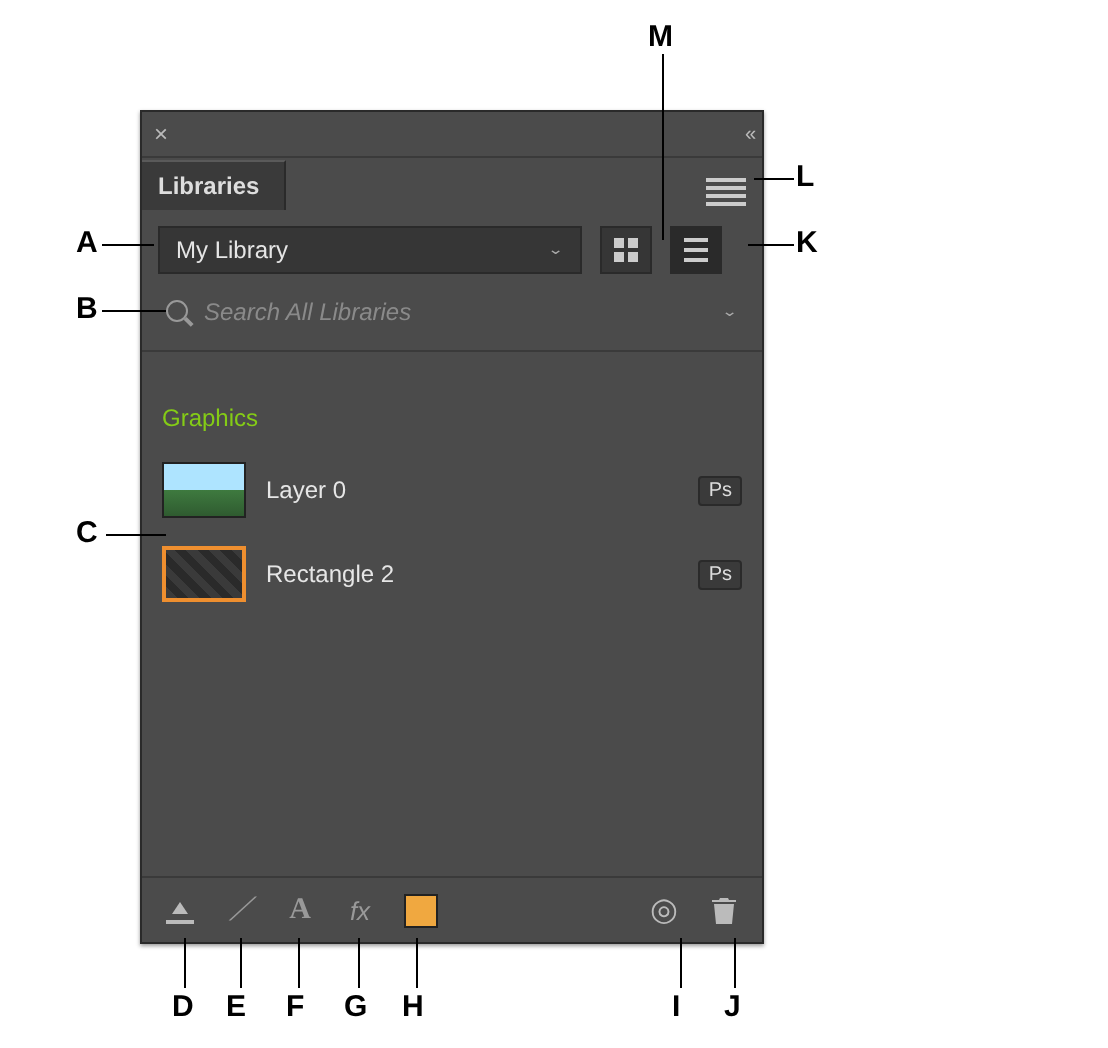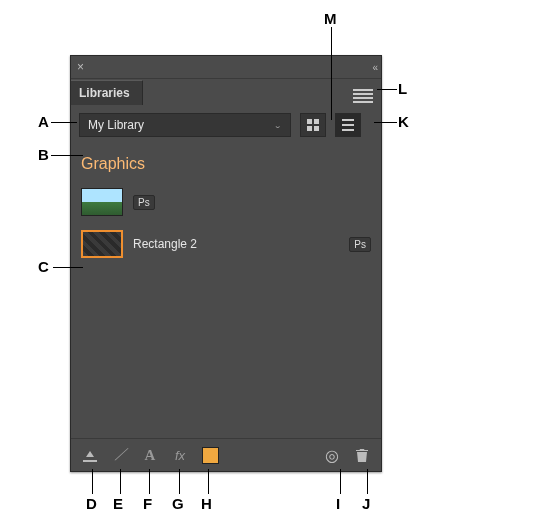--- a/index.html
+++ b/index.html
@@ -140,23 +140,24 @@
     color:#aaa; font-size:10px; padding:0 4px;
     transform: scaleY(0.7);
   }
   
   .content {
     flex:1;
     padding: 8px 8px;
     overflow:hidden;
   }
   .section-hdr {
-    color:#fdba74;
-    font-size:16px;
+    color:#84cc16;
+    font-size:12px;
     padding: 6px 2px 8px 2px;
+    margin-top: 12px;
   }
   .item {
     display:flex; align-items:center; gap:10px;
     padding: 4px 2px;
     height: 34px;
   }
   .thumb {
     width: 42px; height: 28px;
     border: 1px solid #222;
     box-sizing:border-box;
@@ -269,26 +270,34 @@
     </div>
     <div class="viewbtn active">
       <div class="list-glyph">
           <span></span>
           <span></span>
           <span></span>
         </div>
     </div>
   </div>
 
+  <div class="searchrow">
+    <div class="search">
+      <span class="mag"></span>
+      <span>Search All Libraries</span>
+    </div>
+    <span class="search-chev">⌄</span>
+  </div>
 
   <div class="content">
     <div class="section-hdr">Graphics</div>
 
     <div class="item">
       <div class="thumb landscape"></div>
+      <div class="item-name">Layer 0</div>
       <div class="badge">Ps</div>
     </div>
 
     <div class="item">
       <div class="thumb selected"></div>
       <div class="item-name">Rectangle 2</div>
       <div class="badge">Ps</div>
     </div>
   </div>
 

